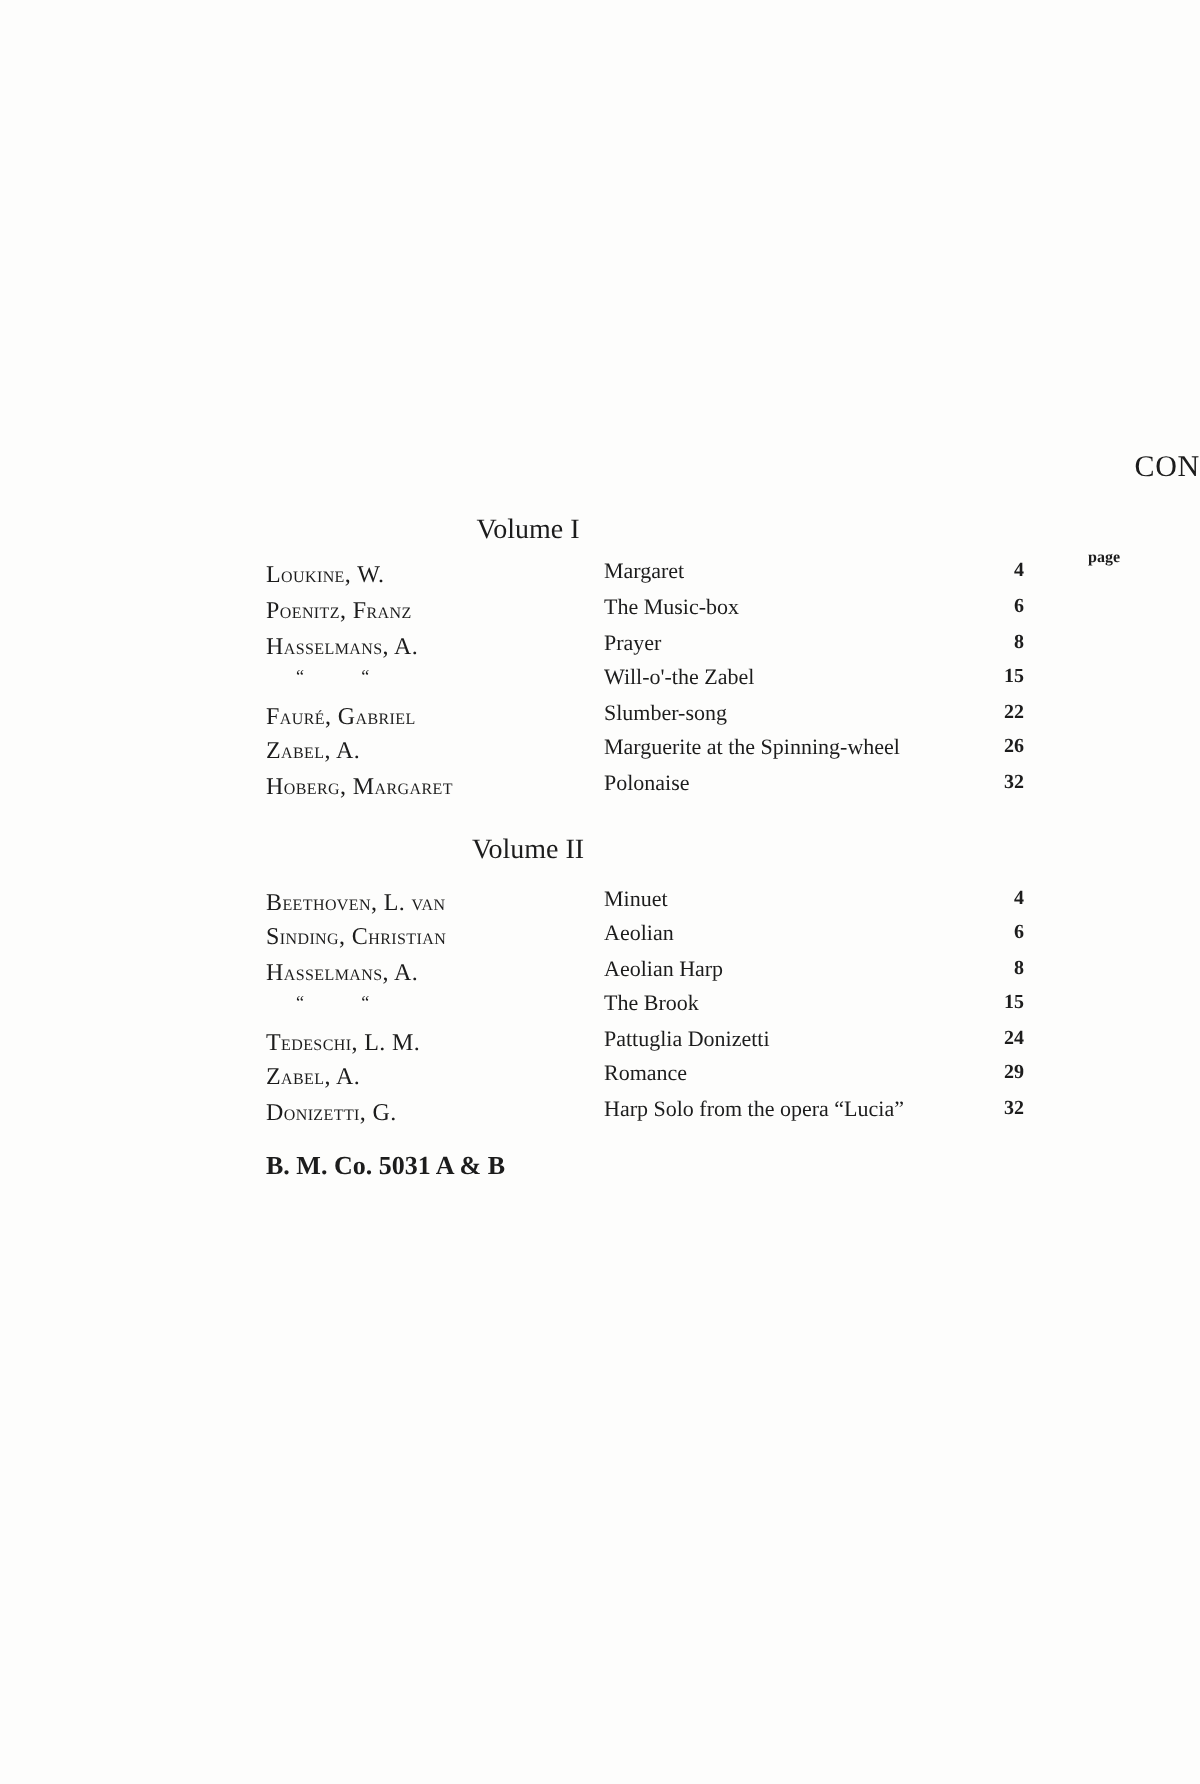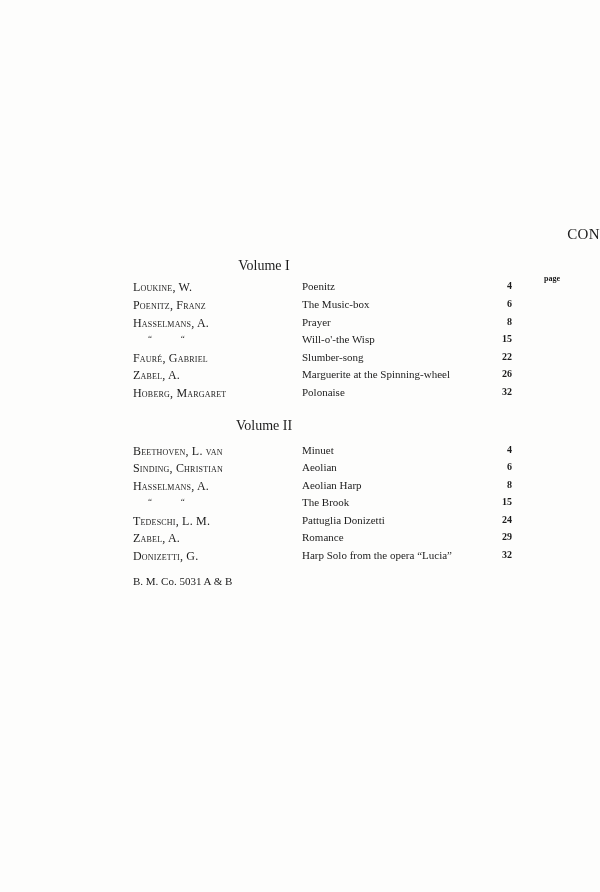--- a/index.html
+++ b/index.html
@@ -6,48 +6,48 @@
   body { width:600px; height:892px; background:#fdfdfc; position:relative; overflow:hidden;
          font-family:"Liberation Serif","DejaVu Serif",serif; color:#1c1c1c; }
   .title { position:absolute; left:0; width:600px; top:226px; text-align:right; font-size:15px; letter-spacing:0.3px;padding-left:48px; }
   .vol { position:absolute; left:0; width:528px; text-align:center; font-size:14px; }
   .pagehdr { position:absolute; left:500px; top:274px; font-size:8px; font-weight:bold;padding-left:44px; }
   .row { position:absolute; left:0; width:600px; height:17px; font-size:11px; }
   .row .composer { position:absolute; left:133px; font-variant:small-caps; font-size:12px; letter-spacing:0.2px; }
   .row .composer.ditto { left:148px; word-spacing:26px; font-size:9px; }
   .row .piece { position:absolute; left:302px; }
   .row .pg { position:absolute; right:88px; width:30px; text-align:right; font-weight:bold; font-size:10px; }
-  .footer { position:absolute; left:133px; top:575px; font-size:11px; font-weight:normal; }
+  .footer { position:absolute; left:133px; top:575px; font-size:13px; font-weight:bold; }
 </style>
 </head>
 <body>
 
 <div class="title">CONTENTS</div>
 
 <div class="vol" style="top:258px">Volume I</div>
 <div class="pagehdr">page</div>
 
 <div class="row" style="top:280px">
     <span class="composer">Loukine, W.</span>
-    <span class="piece">Poenitz</span>
+    <span class="piece">Margaret</span>
     <span class="pg">4</span>
   </div>
 <div class="row" style="top:298px">
     <span class="composer">Poenitz, Franz</span>
     <span class="piece">The Music-box</span>
     <span class="pg">6</span>
   </div>
 <div class="row" style="top:316px">
     <span class="composer">Hasselmans, A.</span>
     <span class="piece">Prayer</span>
     <span class="pg">8</span>
   </div>
 <div class="row" style="top:333px">
     <span class="composer ditto">“ “</span>
-    <span class="piece">Will-o'-the Wisp</span>
+    <span class="piece">Will-o'-the Zabel</span>
     <span class="pg">15</span>
   </div>
 <div class="row" style="top:351px">
     <span class="composer">Fauré, Gabriel</span>
     <span class="piece">Slumber-song</span>
     <span class="pg">22</span>
   </div>
 <div class="row" style="top:368px">
     <span class="composer">Zabel, A.</span>
     <span class="piece">Marguerite at the Spinning-wheel</span>

